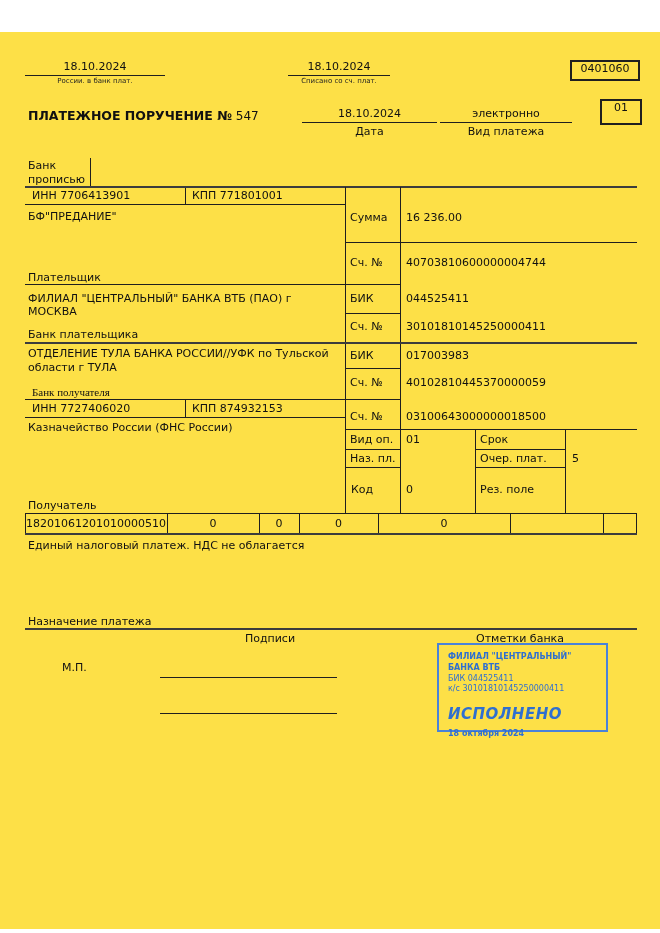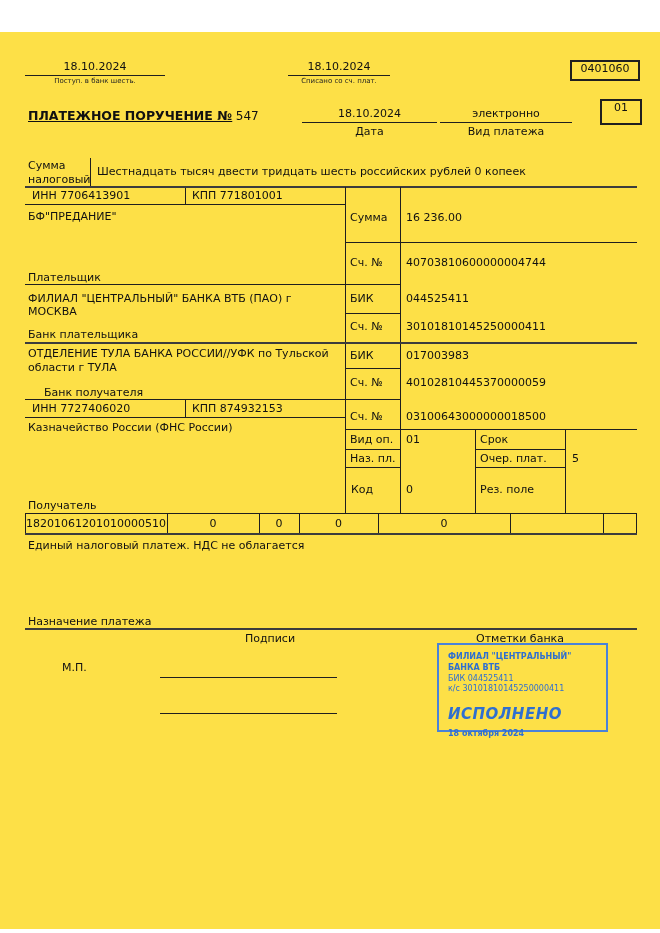--- a/index.html
+++ b/index.html
@@ -17,50 +17,49 @@
   .stamp .s-big{font-size:15px;font-weight:bold;letter-spacing:.5px;font-style:italic;}
   .nowrap{white-space:nowrap;}
 </style>
 </head>
 <body>
 
 <div class="page">
 
   <div class="abs ctr" style="left:25px;top:28px;width:140px;">18.10.2024</div>
   <div class="rule" style="left:25px;top:43px;width:140px;height:1px;"></div>
-  <div class="abs ctr tiny" style="left:25px;top:45px;width:140px;">Поступ. в банк шесть.</div>
+  <div class="abs ctr tiny" style="left:25px;top:45px;width:140px;">России. в банк плат.</div>
 
   <div class="abs ctr" style="left:288px;top:28px;width:102px;">18.10.2024</div>
   <div class="rule" style="left:288px;top:43px;width:102px;height:1px;"></div>
   <div class="abs ctr tiny" style="left:288px;top:45px;width:102px;">Списано со сч. плат.</div>
 
   <div class="box" style="left:570px;top:28px;width:66px;height:17px;">
     <span>0401060</span>
   </div>
 
   <div class="abs nowrap" style="left:28px;top:76px;">
-    <span class="bold" style="font-size:12.5px;text-decoration:underline;">ПЛАТЕЖНОЕ ПОРУЧЕНИЕ №</span>
+    <span class="bold" style="font-size:12.5px;">ПЛАТЕЖНОЕ ПОРУЧЕНИЕ №</span>
     <span style="font-size:12px;">547</span>
   </div>
 
   <div class="abs ctr" style="left:302px;top:75px;width:135px;">18.10.2024</div>
   <div class="rule" style="left:302px;top:90px;width:135px;height:1px;"></div>
   <div class="abs ctr" style="left:302px;top:93px;width:135px;">Дата</div>
 
   <div class="abs ctr" style="left:440px;top:75px;width:132px;">электронно</div>
   <div class="rule" style="left:440px;top:90px;width:132px;height:1px;"></div>
   <div class="abs ctr" style="left:440px;top:93px;width:132px;">Вид платежа</div>
 
   <div class="box" style="left:600px;top:67px;width:38px;height:22px;">
     <span>01</span>
   </div>
 
-  <div class="abs" style="left:28px;top:127px;width:58px;line-height:1.25;">Сумма налоговый</div>
+  <div class="abs" style="left:28px;top:127px;width:58px;line-height:1.25;">Банк прописью</div>
   <div class="rule" style="left:90px;top:126px;width:1px;height:29px;"></div>
-  <div class="abs" style="left:97px;top:133px;width:538px;">Шестнадцать тысяч двести тридцать шесть российских рублей 0 копеек</div>
   <div class="rule thick" style="left:25px;top:154px;width:612px;height:2px;"></div>
 
   <div class="abs" style="left:32px;top:157px;">ИНН 7706413901</div>
   <div class="abs" style="left:192px;top:157px;">КПП 771801001</div>
   <div class="rule" style="left:185px;top:156px;width:1px;height:17px;"></div>
   <div class="rule" style="left:25px;top:172px;width:320px;height:1px;"></div>
 
   <div class="abs" style="left:28px;top:178px;width:310px;">БФ"ПРЕДАНИЕ"</div>
   <div class="abs" style="left:28px;top:239px;">Плательщик</div>
   <div class="rule" style="left:25px;top:252px;width:375px;height:1px;"></div>
@@ -83,21 +82,21 @@
   <div class="abs" style="left:406px;top:288px;">30101810145250000411</div>
   <div class="abs" style="left:28px;top:296px;">Банк плательщика</div>
   <div class="rule thick" style="left:25px;top:310px;width:612px;height:2px;"></div>
 
   <div class="abs" style="left:28px;top:315px;width:316px;line-height:1.25;">ОТДЕЛЕНИЕ ТУЛА БАНКА РОССИИ//УФК по Тульской области г ТУЛА</div>
   <div class="abs" style="left:350px;top:317px;">БИК</div>
   <div class="abs" style="left:406px;top:317px;">017003983</div>
   <div class="rule" style="left:345px;top:336px;width:55px;height:1px;"></div>
   <div class="abs" style="left:350px;top:344px;">Сч. №</div>
   <div class="abs" style="left:406px;top:344px;">40102810445370000059</div>
-  <div class="abs" style="left:44px;top:354px;">Банк получателя</div>
+  <div class="abs" style="left:32px;top:354px;font-family:Liberation Serif, serif;">Банк получателя</div>
   <div class="rule" style="left:25px;top:367px;width:375px;height:1px;"></div>
 
   <div class="abs" style="left:32px;top:370px;">ИНН 7727406020</div>
   <div class="abs" style="left:192px;top:370px;">КПП 874932153</div>
   <div class="rule" style="left:185px;top:368px;width:1px;height:17px;"></div>
   <div class="rule" style="left:25px;top:385px;width:320px;height:1px;"></div>
 
   <div class="abs" style="left:28px;top:389px;width:310px;">Казначейство России (ФНС России)</div>
   <div class="abs" style="left:350px;top:378px;">Сч. №</div>
   <div class="abs" style="left:406px;top:378px;">03100643000000018500</div>

